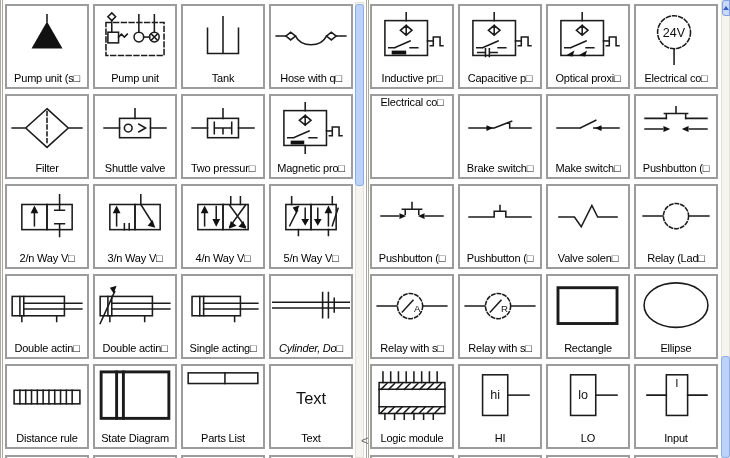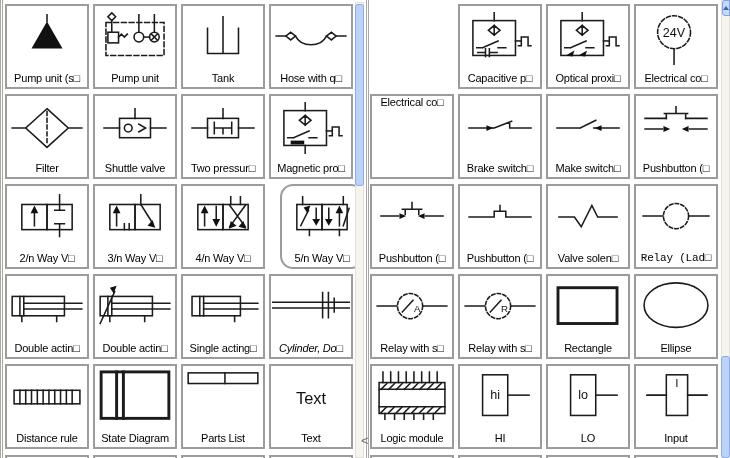--- a/index.html
+++ b/index.html
@@ -157,21 +157,21 @@
           <path d="M33 18 V32"></path>
           <path d="M33 39 l-4 -8 h8 Z" fill="#111" stroke="none"></path>
           <path d="M48 8 V16 M58 8 V16"></path>
           <path d="M47 17 L63 39 M63 17 L47 39"></path>
           <path d="M64 41 l-8 -2 5 -6 Z" fill="#111" stroke="none"></path>
           <path d="M46 41 l2 -8 6 5 Z" fill="#111" stroke="none"></path>
         </svg>
       </div>
       <div class="lbl">4/n Way V□</div>
     </div>
-    <div class="tile" style="left: 280px; top: 184px; border-radius: 13px;">
+    <div class="tile" style="left: 269px; top: 184px;">
       <div class="icon">
         <svg viewBox="0 0 80 62" stroke="#1b1b1b" fill="none" stroke-width="1.6" stroke-linecap="square">
           <rect x="14" y="16" width="26" height="26"></rect>
           <rect x="40" y="16" width="26" height="26"></rect>
           <path d="M18 38 L26 22"></path>
           <path d="M28 17 l-7 2 4 6 Z" fill="#111" stroke="none"></path>
           <path d="M34 20 V31"></path>
           <path d="M34 38 l-4 -7 h8 Z" fill="#111" stroke="none"></path>
           <path d="M47 20 V31"></path>
           <path d="M47 38 l-4 -7 h8 Z" fill="#111" stroke="none"></path>
@@ -259,20 +259,34 @@
         </svg>
       </div>
       <div class="lbl">Text</div>
     </div>
     <div class="partial" style="left: 5px; top: 455px;"></div>
     <div class="partial" style="left: 93px; top: 455px;"></div>
     <div class="partial" style="left: 181px; top: 455px;"></div>
     <div class="partial" style="left: 269px; top: 455px;"></div>
   </div>
 <div class="panel">
+    <div class="tile" style="left: 370px; top: 4px;">
+      <div class="icon">
+        <svg viewBox="0 0 80 62" stroke="#1b1b1b" fill="none" stroke-width="1.6" stroke-linecap="square">
+          <path d="M34 4 V12"></path>
+          <rect x="12" y="12" width="44" height="36"></rect>
+          <path d="M34 17 V27 M34 17 L28 22 L34 27 M34 17 L40 22 L34 27"></path>
+          <path d="M16 40 H22 M22 40 L38 33 M38 40 H46"></path>
+          <path d="M56 33 H61"></path>
+          <path d="M59 38 H62 V29 H69 V38 H72"></path>
+          <rect x="19" y="43" width="15" height="4" fill="#111" stroke="none"></rect>
+        </svg>
+      </div>
+      <div class="lbl">Inductive pr□</div>
+    </div>
     <div class="tile" style="left: 458px; top: 4px;">
       <div class="icon">
         <svg viewBox="0 0 80 62" stroke="#1b1b1b" fill="none" stroke-width="1.6" stroke-linecap="square">
           <path d="M34 4 V12"></path>
           <rect x="12" y="12" width="44" height="36"></rect>
           <path d="M34 17 V27 M34 17 L28 22 L34 27 M34 17 L40 22 L34 27"></path>
           <path d="M16 40 H22 M22 40 L38 33 M38 40 H46"></path>
           <path d="M56 33 H61"></path>
           <path d="M59 38 H62 V29 H69 V38 H72"></path>
           <path d="M17 45 H24 M25 41 V49 M29 41 V49 M30 45 H37"></path>
@@ -358,21 +372,21 @@
       <div class="lbl">Pushbutton (□</div>
     </div>
     <div class="tile" style="left: 546px; top: 184px;">
       <div class="icon">
         <svg viewBox="0 0 80 62" stroke="#1b1b1b" fill="none" stroke-width="1.6" stroke-linecap="square">
           <path d="M10 29 H26 L33 39 L44 17 L50 29 H70"></path>
         </svg>
       </div>
       <div class="lbl">Valve solen□</div>
     </div>
-    <div class="tile" style="left: 634px; top: 184px; font-family: Liberation Mono, monospace;">
+    <div class="tile" style="left: 634px; top: 184px;">
       <div class="icon">
         <svg viewBox="0 0 80 62" stroke="#1b1b1b" fill="none" stroke-width="1.6" stroke-linecap="square">
           <path d="M6 28 H26 M54 28 H74"></path>
           <circle cx="40" cy="28" r="13" stroke-dasharray="3.5 2.5"></circle>
         </svg>
       </div>
       <div class="lbl">Relay (Lad□</div>
     </div>
     <div class="tile" style="left: 370px; top: 274px;">
       <div class="icon">

